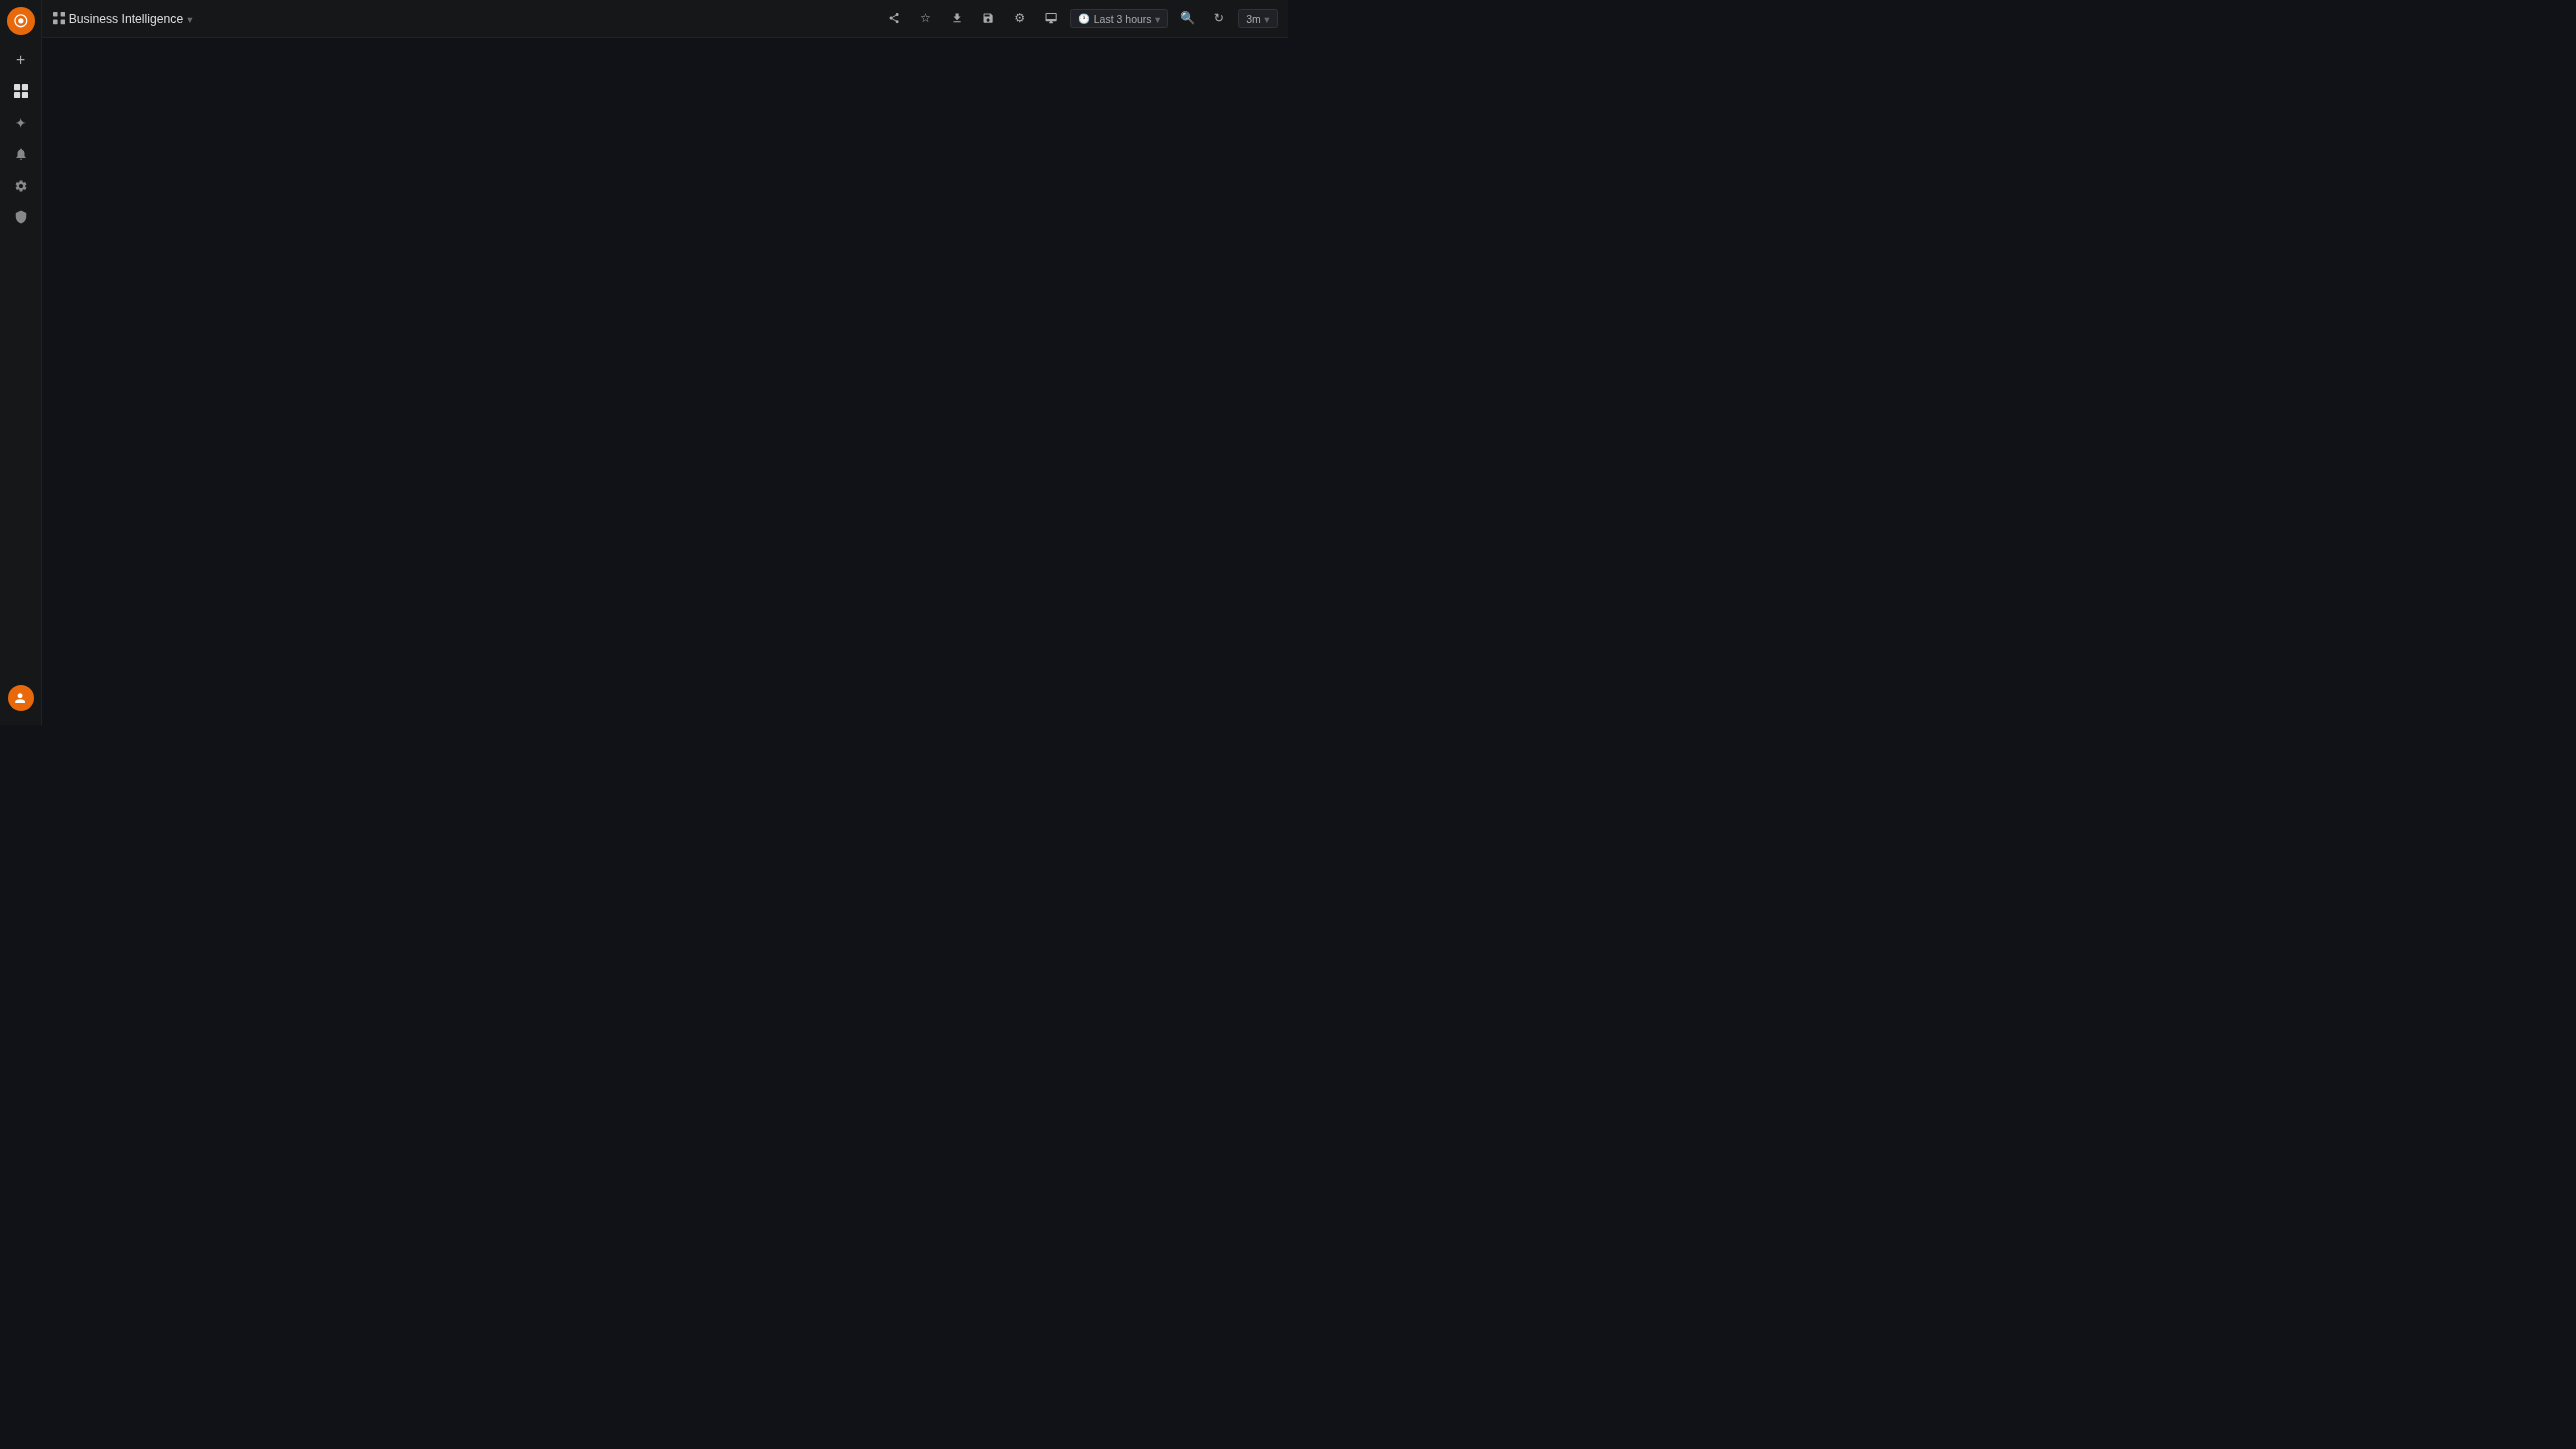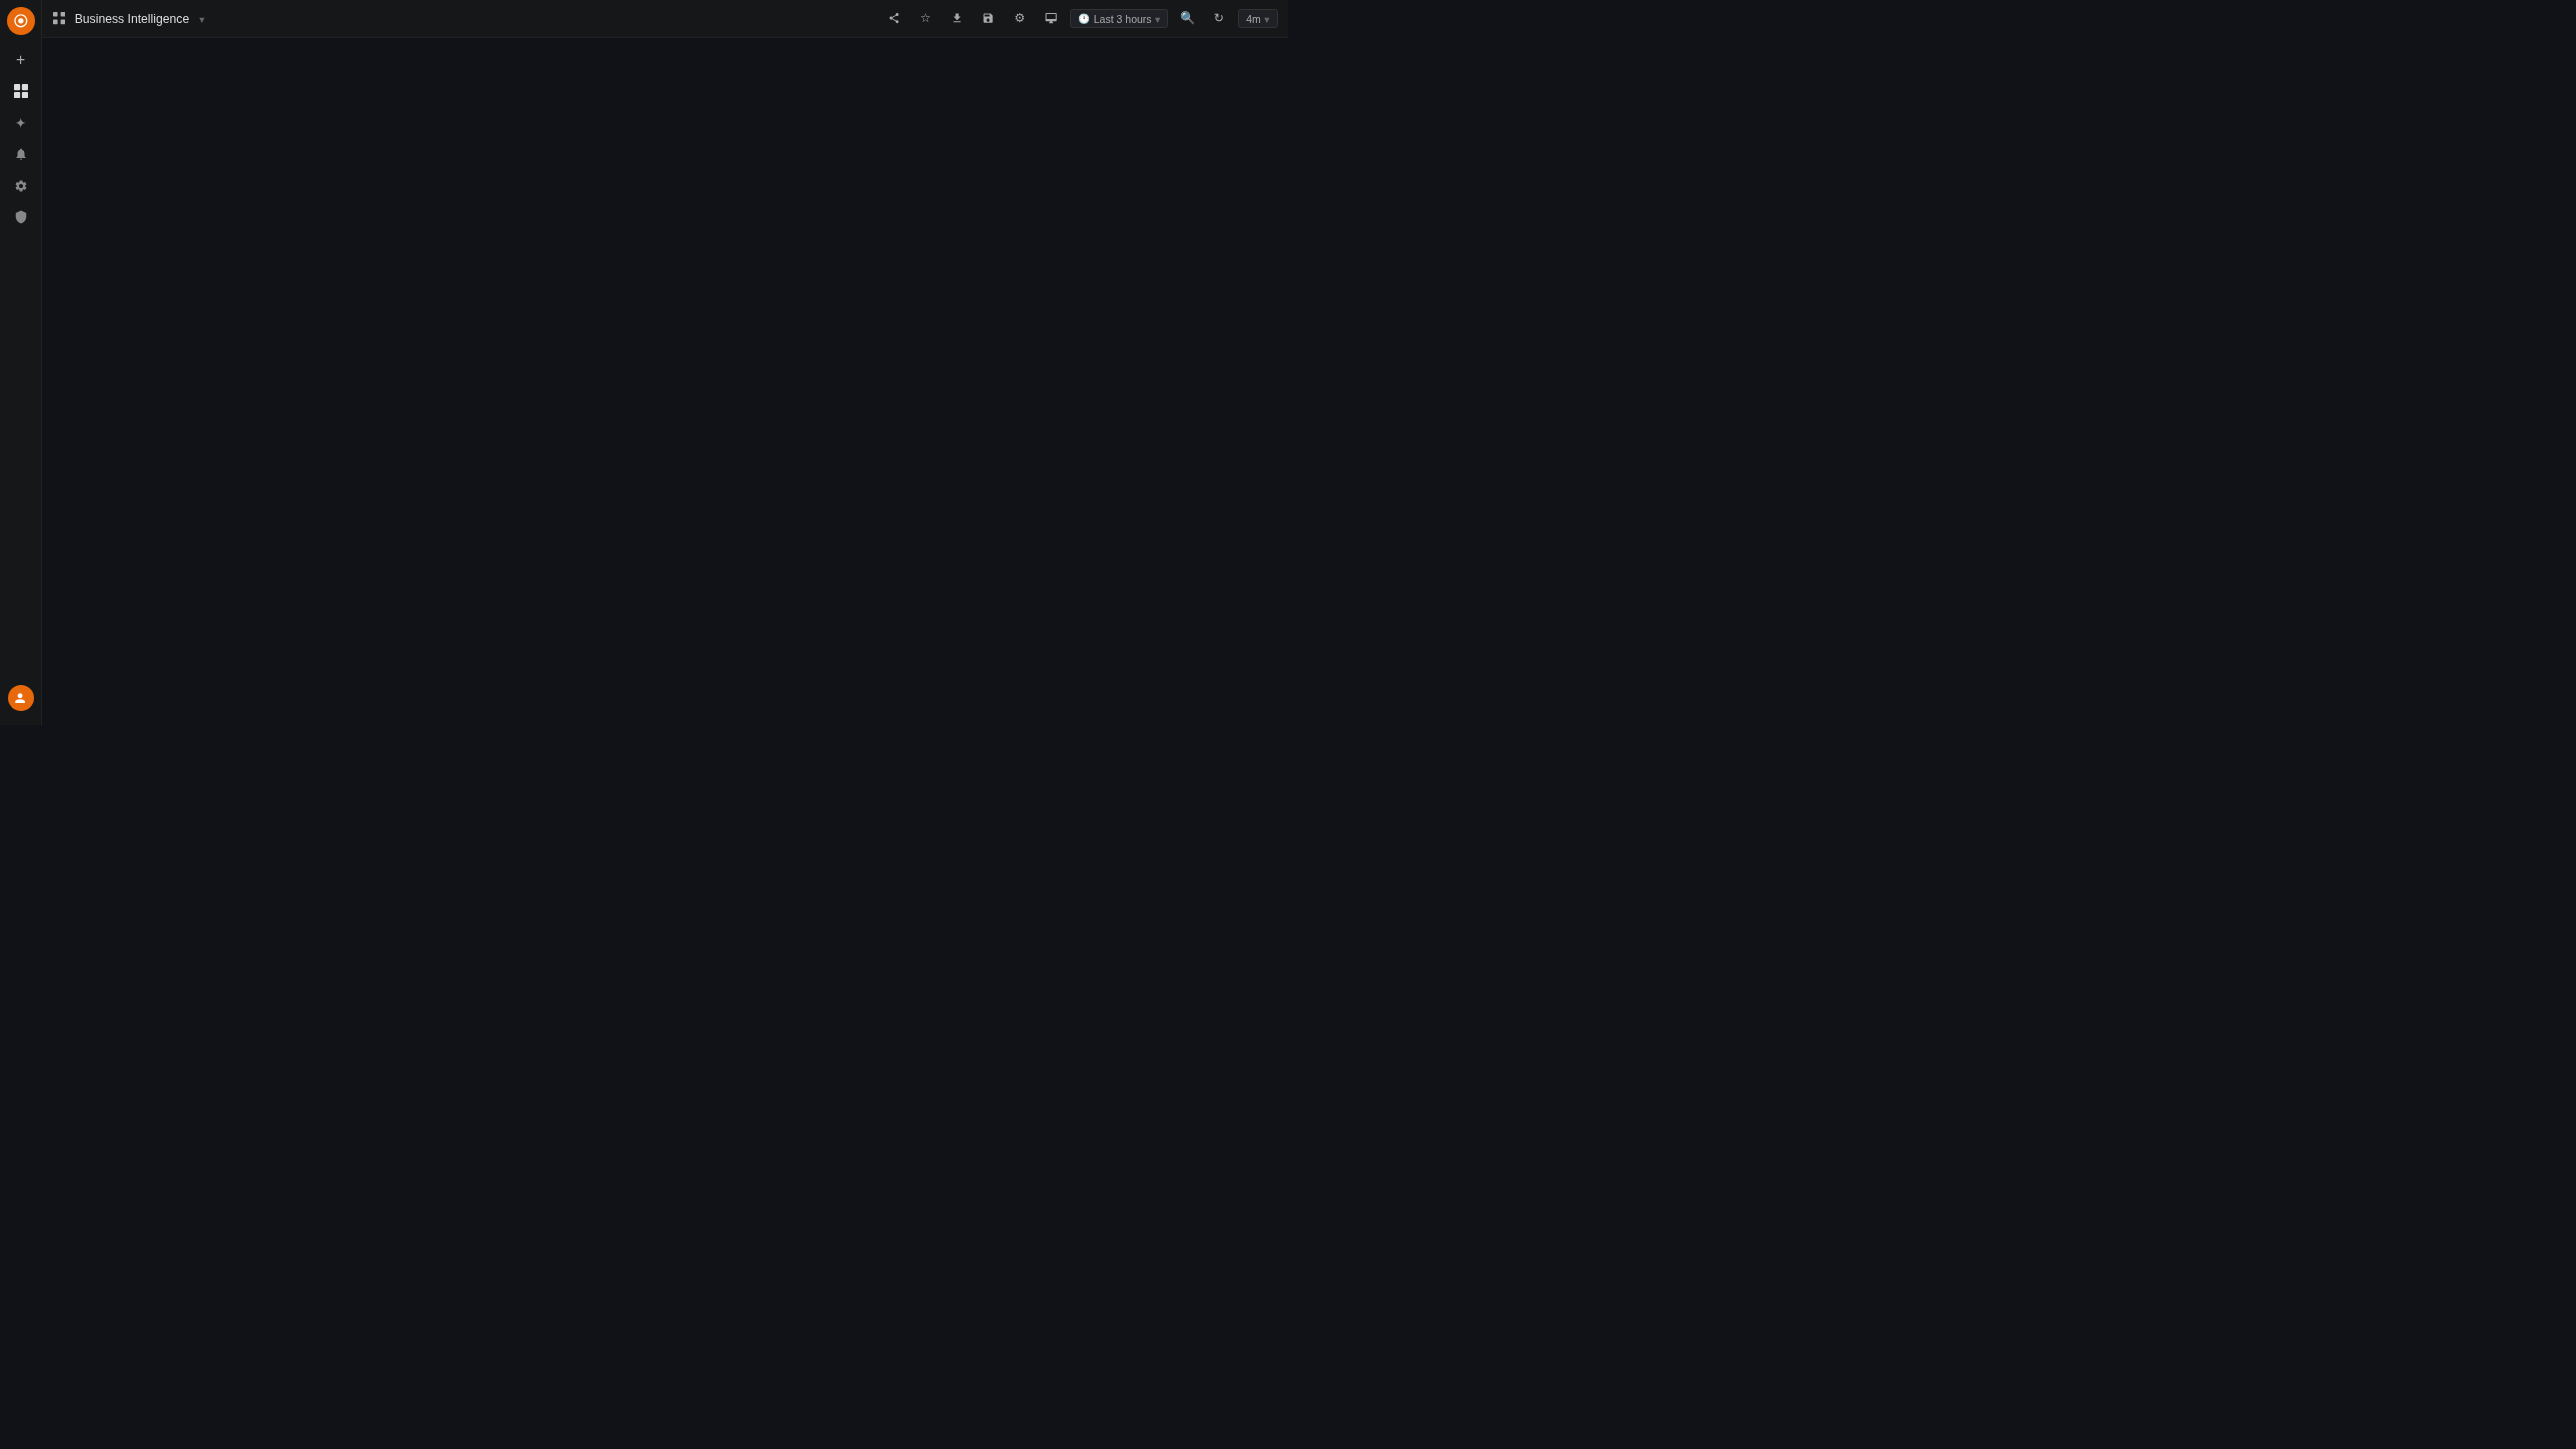--- a/index.html
+++ b/index.html
@@ -67,21 +67,21 @@
       height: 38px;
       background: #161719;
       display: flex;
       align-items: center;
       padding: 0 10.5px;
       gap: 7px;
       border-bottom: 0.9px solid #222;
       flex-shrink: 0;
     }
     .topbar-title {
-      display: flex; align-items: center; gap: 10px;
+      display: flex; align-items: center; gap: 4px;
       font-size: 12.2px; color: #ddd; font-weight: 500;
     }
     .topbar-spacer { flex: 1; }
     .topbar-btn {
       width: 24.4px; height: 24.4px;
       display: flex; align-items: center; justify-content: center;
       color: #aaa; font-size: 12.2px;
       border-radius: 2.6px;
       cursor: pointer;
       border: none; background: transparent;
@@ -188,21 +188,21 @@
         </svg>
     </button>
     <div class="topbar-pill">
       <span style="font-size:9.6px;">🕐</span>
       <span>Last 3 hours</span>
       <span style="color:#666;">▾</span>
     </div>
     <button class="topbar-btn">🔍</button>
     <button class="topbar-btn">↻</button>
     <div class="topbar-pill">
-      <span>4m</span>
+      <span>3m</span>
       <span style="color:#666;">▾</span>
     </div>
   </div>
 
   <div class="layout" style="display: flex; grid-template-columns: 201px 1fr 1fr 1fr; grid-template-rows: 135px 135px 135px 144px; gap: 2.6px; padding: 2.6px; flex-direction: column;">
 
     
     
 
     

